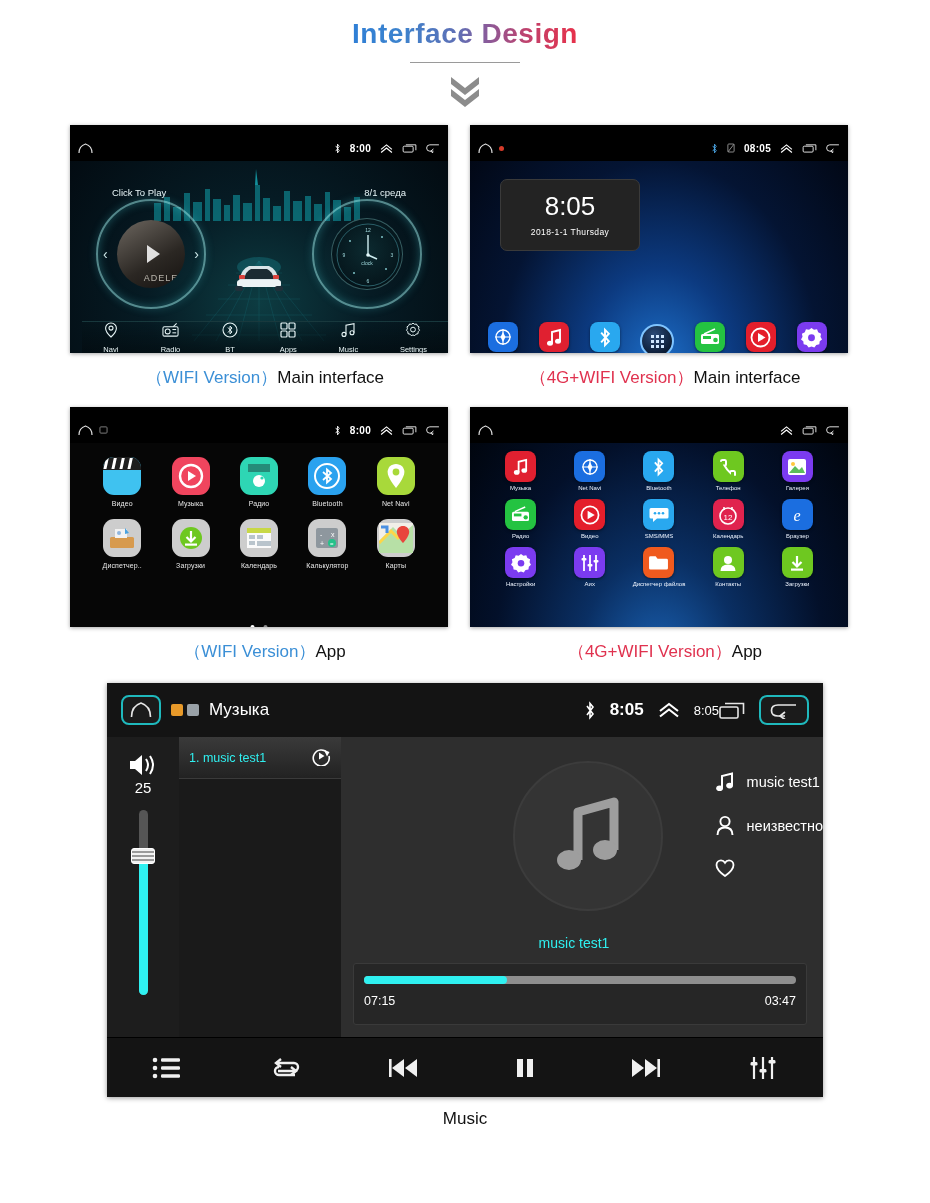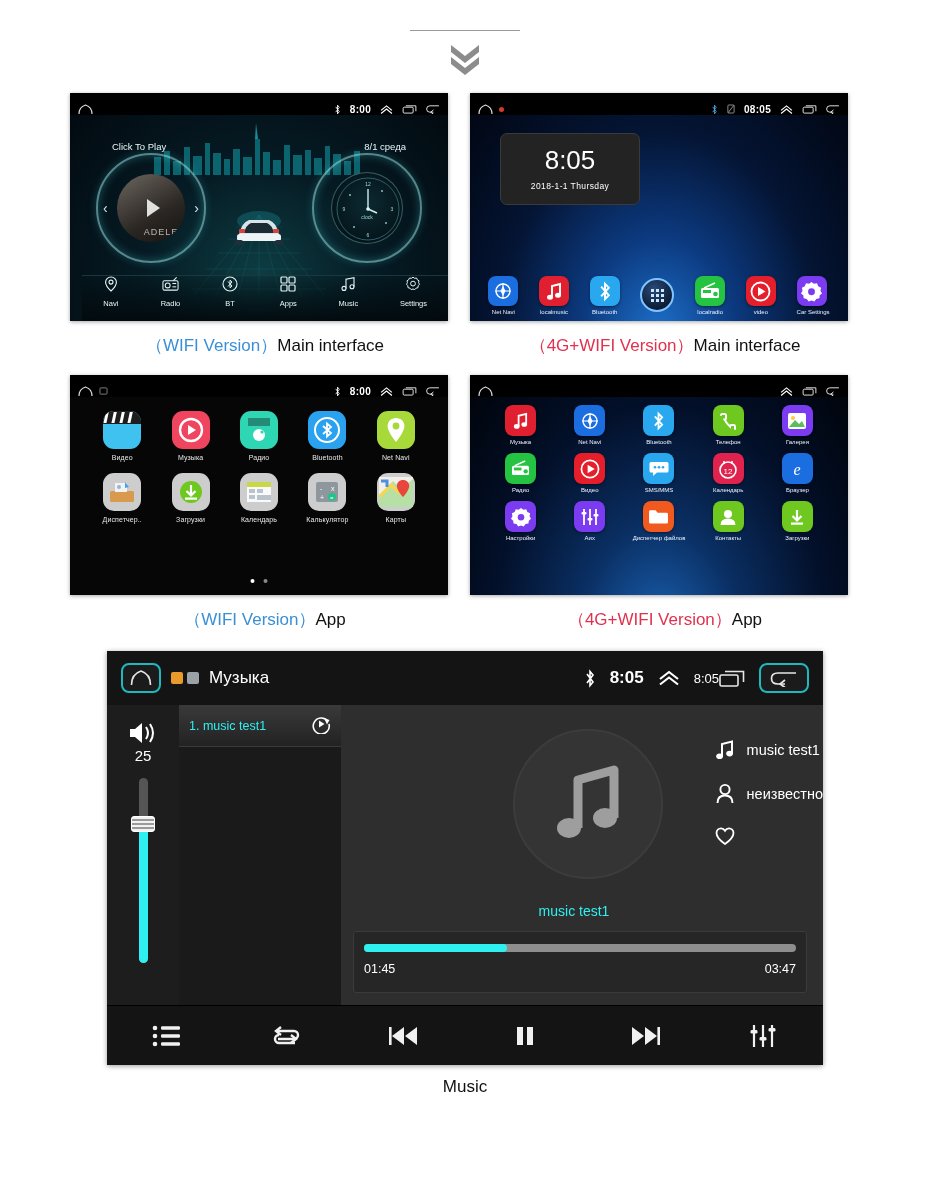--- a/index.html
+++ b/index.html
@@ -34,21 +34,21 @@
     text-align: center; font-size: 17px; color: #111;
     padding: 13px 0 4px; white-space: nowrap;
   }
   .cap .ver-wifi { color: #3b8fd6; }
   .cap .ver-4g { color: #e0324f; }
 
   
   .s1 { width: 378px; height: 228px;
         background: radial-gradient(ellipse at 50% 78%, #0d3c42 0%, #061b24 42%, #02080e 100%); }
   .statusbar {
-    height: 22px; background:#000; display:flex; align-items:center;
+    height: 36px; background:#000; display:flex; align-items:center;
     padding: 10px 8px 0 8px; position: relative; z-index: 5;
   }
   .sb-left { display:flex; align-items:center; gap:6px; }
   .sb-right { margin-left:auto; display:flex; align-items:center; gap:9px; }
   .sb-time { color:#fff; font-size:10px; font-weight:bold; letter-spacing:.3px; }
 
   .s1-body { position:relative; height: 206px; }
   .skyline {
     position:absolute; left:50%; transform:translateX(-50%); top:8px;
     width: 230px; height: 52px; opacity:.85;
@@ -189,20 +189,21 @@
                 justify-content:space-around; border-top:1px solid #000; }
   .ctrl { width:46px;height:36px; display:flex;align-items:center;justify-content:center; }
   .footer-cap { text-align:center; font-size:17px; color:#111; padding-top:12px; }
 </style>
 </head>
 <body>
 
 <div class="page">
 
   <div class="title-wrap">
+    <div class="main-title">Interface Design</div>
     <div class="title-rule"></div>
     <svg class="chevrons" viewBox="0 0 40 34">
       <path d="M6 4 L20 15 L34 4 L34 11 L20 22 L6 11 Z" fill="#8c8c8c"></path>
       <path d="M6 16 L20 27 L34 16 L34 23 L20 34 L6 23 Z" fill="#8c8c8c"></path>
     </svg>
   </div>
 
   <div class="row" style="margin-top:18px;">
 
     <div class="col">
@@ -972,21 +973,21 @@
             </div>
           </div>
 
           <div class="nowplay">music test1</div>
 
           <div class="seekbox">
             <div class="seek-track">
               <div class="seek-fill" id="seekFill" style="width: 33%;"></div>
             </div>
             <div class="seek-times">
-              <span>01:45</span>
+              <span>07:15</span>
               <span>03:47</span>
             </div>
           </div>
         </div>
       </div>
 
       <div class="p-controls">
         <div class="ctrl">
           <svg width="30" height="24" viewBox="0 0 30 24">
             <g fill="#f0f0f0">

